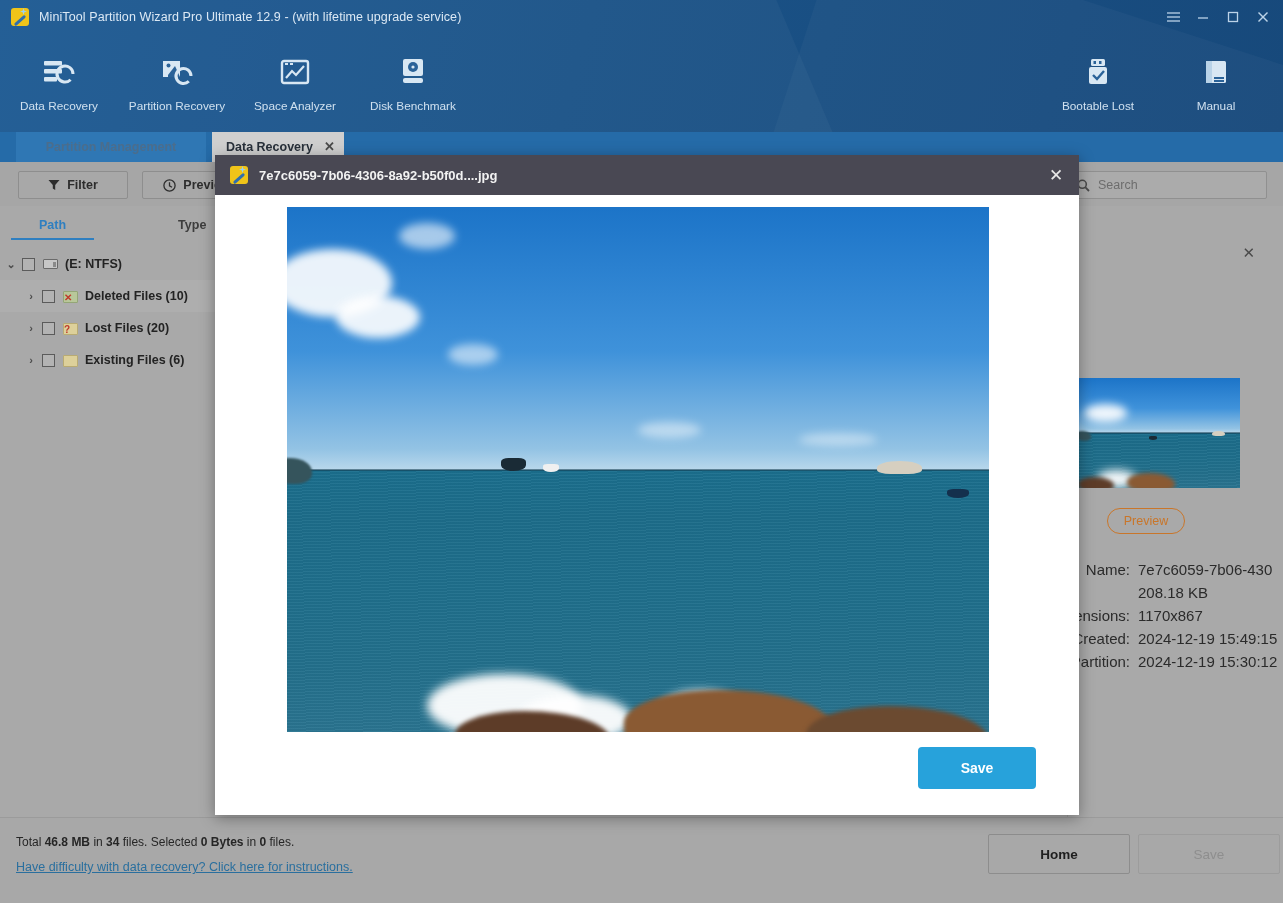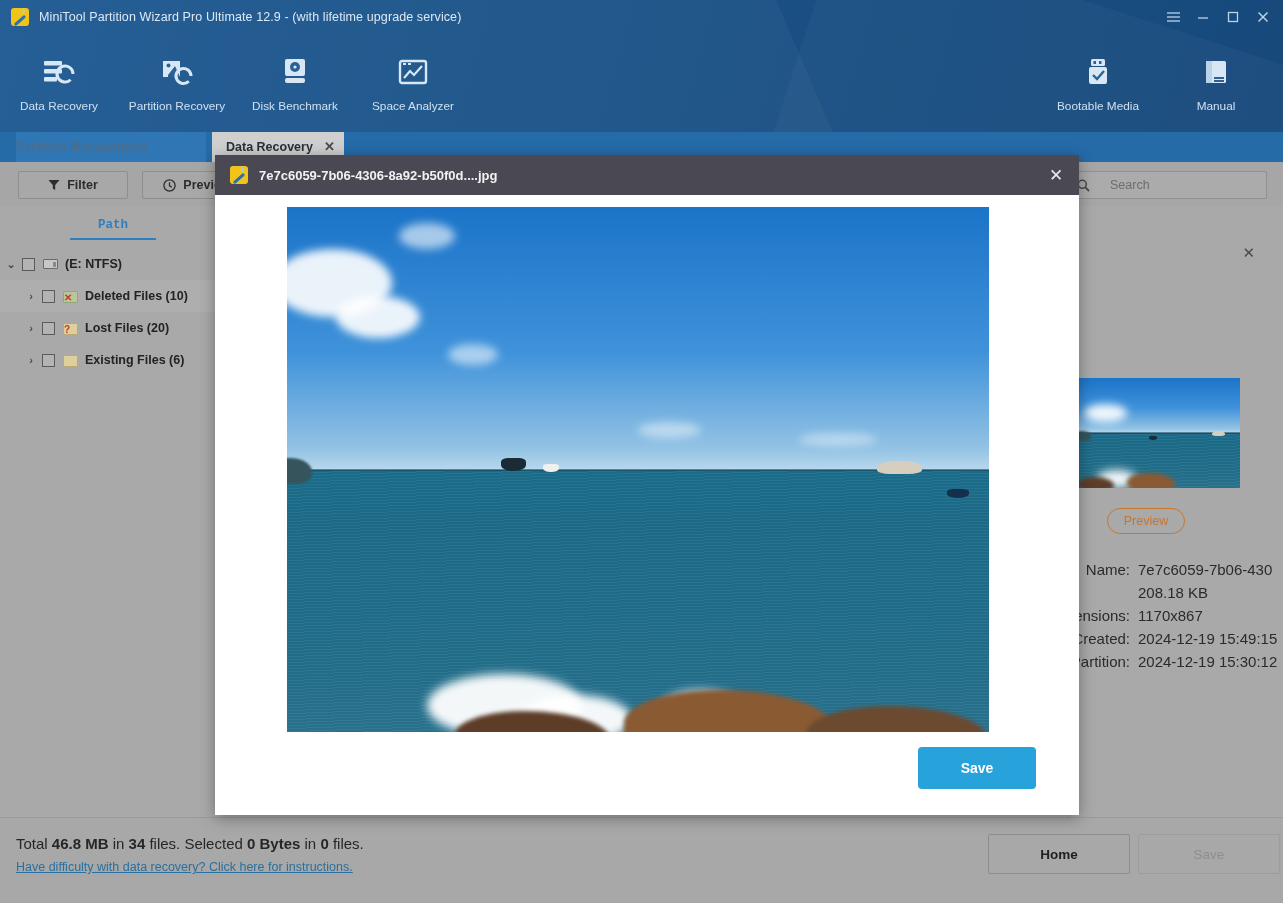--- a/index.html
+++ b/index.html
@@ -79,21 +79,21 @@
   .tool.right-tool { width: 118px; }
   .tool-spacer { flex: 1 1 auto; }
 
   
   .tabs {
     position: absolute; left: 0; top: 132px; width: 1283px; height: 30px;
     background: #256ba8; z-index: 3;
   }
   .tab {
     position: absolute; top: 0; height: 30px; display: flex; align-items: center;
-    justify-content: flex-start; font-size: 12.5px; font-weight: bold;
+    justify-content: center; font-size: 12.5px; font-weight: bold;
   }
   .tab.inactive {
     left: 16px; width: 190px; color: #4b6d8c; background: #2f77b4;
   }
   .tab.active {
     left: 212px; width: 132px; color: #28303a; background: #cfcfcf;
     justify-content: flex-start; padding-left: 14px;
   }
   .tab .tclose { position: absolute; right: 9px; top: 7px; font-size: 13px; color: #4a4a4a; }
 
@@ -109,37 +109,37 @@
     position: absolute; top: 9px; height: 28px;
     border: 1px solid #8e8e8e; background: #a8a8a8; border-radius: 2px;
     display: flex; align-items: center; justify-content: center; gap: 7px;
     font-size: 12.5px; font-weight: bold; color: #2d2d2d;
   }
   #btn-filter { left: 18px; width: 110px; }
   #btn-preview { left: 142px; width: 110px; }
   .searchbox {
     position: absolute; right: 16px; top: 9px; width: 200px; height: 28px;
     border: 1px solid #909090; background: #ababab; border-radius: 2px;
-    display: flex; align-items: center; padding-left: 9px; gap: 20px;
+    display: flex; align-items: center; padding-left: 9px; gap: 8px;
   }
   .searchbox .ph { font-size: 12.5px; color: #6d6d6d; }
 
   
   .listhdr {
     position: absolute; left: 14px; top: 48px; width: 1040px; height: 30px;
     display: flex; align-items: center;
   }
   .col {
     font-size: 12.5px; font-weight: bold; color: #3d3d3d; position: relative;
   }
   .col.active { color: #2f7fc0; }
   .col.active::after {
     content:""; position:absolute; left:-28px; right:-28px; bottom:-8px; height:2px; background:#2f7fc0;
   }
-  #col-path { margin-left: 84px; font-family: Liberation Mono, monospace; }
+  #col-path { margin-left: 25px; }
   #col-type { margin-left: 112px; }
 
   
   .tree { position: absolute; left: 0; top: 86px; width: 1055px; }
   .trow {
     display: flex; align-items: center; height: 32px;
     font-size: 12.5px; font-weight: bold; color: #232323;
   }
   .trow.child { padding-left: 20px; }
   .trow.hl { background: #aeaeae; }
@@ -184,21 +184,21 @@
   .det-list { position: absolute; left: -34px; top: 352px; width: 250px; }
   .det-row { display: flex; height: 23px; align-items: center; font-size: 15px; color: #2b2b2b; }
   .det-lab { width: 104px; text-align: right; padding-right: 8px; white-space: nowrap; overflow: hidden;}
   .det-val { white-space: nowrap; overflow: hidden; width: 146px; }
 
   
   .footer {
     position: absolute; left: 0; bottom: 0; width: 1283px; height: 86px;
     background: #a8a8a8; border-top: 1px solid #9b9b9b;
   }
-  .status1 { position: absolute; left: 16px; top: 17px; font-size: 15px; color: #262626; }
+  .status1 { position: absolute; left: 16px; top: 17px; font-size: 12px; color: #262626; }
   .status1 b { font-weight: bold; }
   .status2 {
     position: absolute; left: 16px; top: 42px; font-size: 12.5px; color: #2a6f9e;
     text-decoration: underline;
   }
   .fbtn {
     position: absolute; top: 16px; height: 40px; width: 142px;
     border: 1px solid #8d8d8d; background: #a8a8a8; border-radius: 2px;
     display: flex; align-items: center; justify-content: center;
     font-size: 13.5px; font-weight: bold; color: #1f1f1f;
@@ -343,54 +343,54 @@
             <path d="M3 4h17v16H3z" fill="#d8e7f3"></path>
             <path d="M8 18l7-9 5 11H8z" fill="#2a6298"></path>
             <circle cx="8.5" cy="8.5" r="2" fill="#2a6298"></circle>
             <path d="M31 19a7.5 7.5 0 1 0-2.2 5.3" fill="none" stroke="#d8e7f3" stroke-width="3"></path>
           </svg>
         </div>
         <div class="lbl">Partition Recovery</div>
       </div>
       <div class="tool">
         <div class="ic">
+          <svg width="32" height="32" viewBox="0 0 32 32">
+            <rect x="3" y="4" width="26" height="22" rx="2" fill="none" stroke="#d8e7f3" stroke-width="2.4"></rect>
+            <polyline points="7,21 13,14 17,18 25,9" fill="none" stroke="#d8e7f3" stroke-width="2.2"></polyline>
+            <rect x="6" y="6" width="3" height="2" fill="#d8e7f3"></rect>
+              <rect x="11" y="6" width="3" height="2" fill="#d8e7f3"></rect>
+          </svg>
+        </div>
+        <div class="lbl">Space Analyzer</div>
+      </div>
+      <div class="tool">
+        <div class="ic">
           <svg width="30" height="32" viewBox="0 0 30 32">
             <rect x="5" y="2" width="20" height="17" rx="2" fill="#d8e7f3"></rect>
             <circle cx="15" cy="10" r="5" fill="#2a6298"></circle>
             <circle cx="15" cy="10" r="1.6" fill="#d8e7f3"></circle>
             <rect x="5" y="21" width="20" height="5" rx="2" fill="#d8e7f3"></rect>
           </svg>
         </div>
         <div class="lbl">Disk Benchmark</div>
-      </div>
-      <div class="tool">
-        <div class="ic">
-          <svg width="32" height="32" viewBox="0 0 32 32">
-            <rect x="3" y="4" width="26" height="22" rx="2" fill="none" stroke="#d8e7f3" stroke-width="2.4"></rect>
-            <polyline points="7,21 13,14 17,18 25,9" fill="none" stroke="#d8e7f3" stroke-width="2.2"></polyline>
-            <rect x="6" y="6" width="3" height="2" fill="#d8e7f3"></rect>
-              <rect x="11" y="6" width="3" height="2" fill="#d8e7f3"></rect>
-          </svg>
-        </div>
-        <div class="lbl">Space Analyzer</div>
       </div>
 
       <div class="tool-spacer"></div>
 
       <div class="tool right-tool">
         <div class="ic">
           <svg width="26" height="32" viewBox="0 0 26 32">
             <rect x="6" y="2" width="14" height="7" rx="1.5" fill="#d8e7f3"></rect>
             <rect x="8.5" y="4" width="2.5" height="3" fill="#2a6298"></rect>
               <rect x="14" y="4" width="2.5" height="3" fill="#2a6298"></rect>
             <rect x="4" y="10" width="18" height="17" rx="2" fill="#d8e7f3"></rect>
             <polyline points="8,18 12,22 19,14" fill="none" stroke="#2a6298" stroke-width="2.4"></polyline>
           </svg>
         </div>
-        <div class="lbl">Bootable Media</div>
+        <div class="lbl">Bootable Lost</div>
       </div>
       <div class="tool right-tool" style="margin-right:8px;">
         <div class="ic">
           <svg width="28" height="32" viewBox="0 0 28 32">
             <rect x="4" y="4" width="20" height="22" rx="1.5" fill="#d8e7f3"></rect>
             <rect x="4" y="4" width="6" height="22" fill="#b9d3e8"></rect>
             <rect x="12" y="20" width="10" height="2" fill="#2a6298"></rect>
             <rect x="12" y="23" width="10" height="2" fill="#2a6298"></rect>
           </svg>
         </div>

